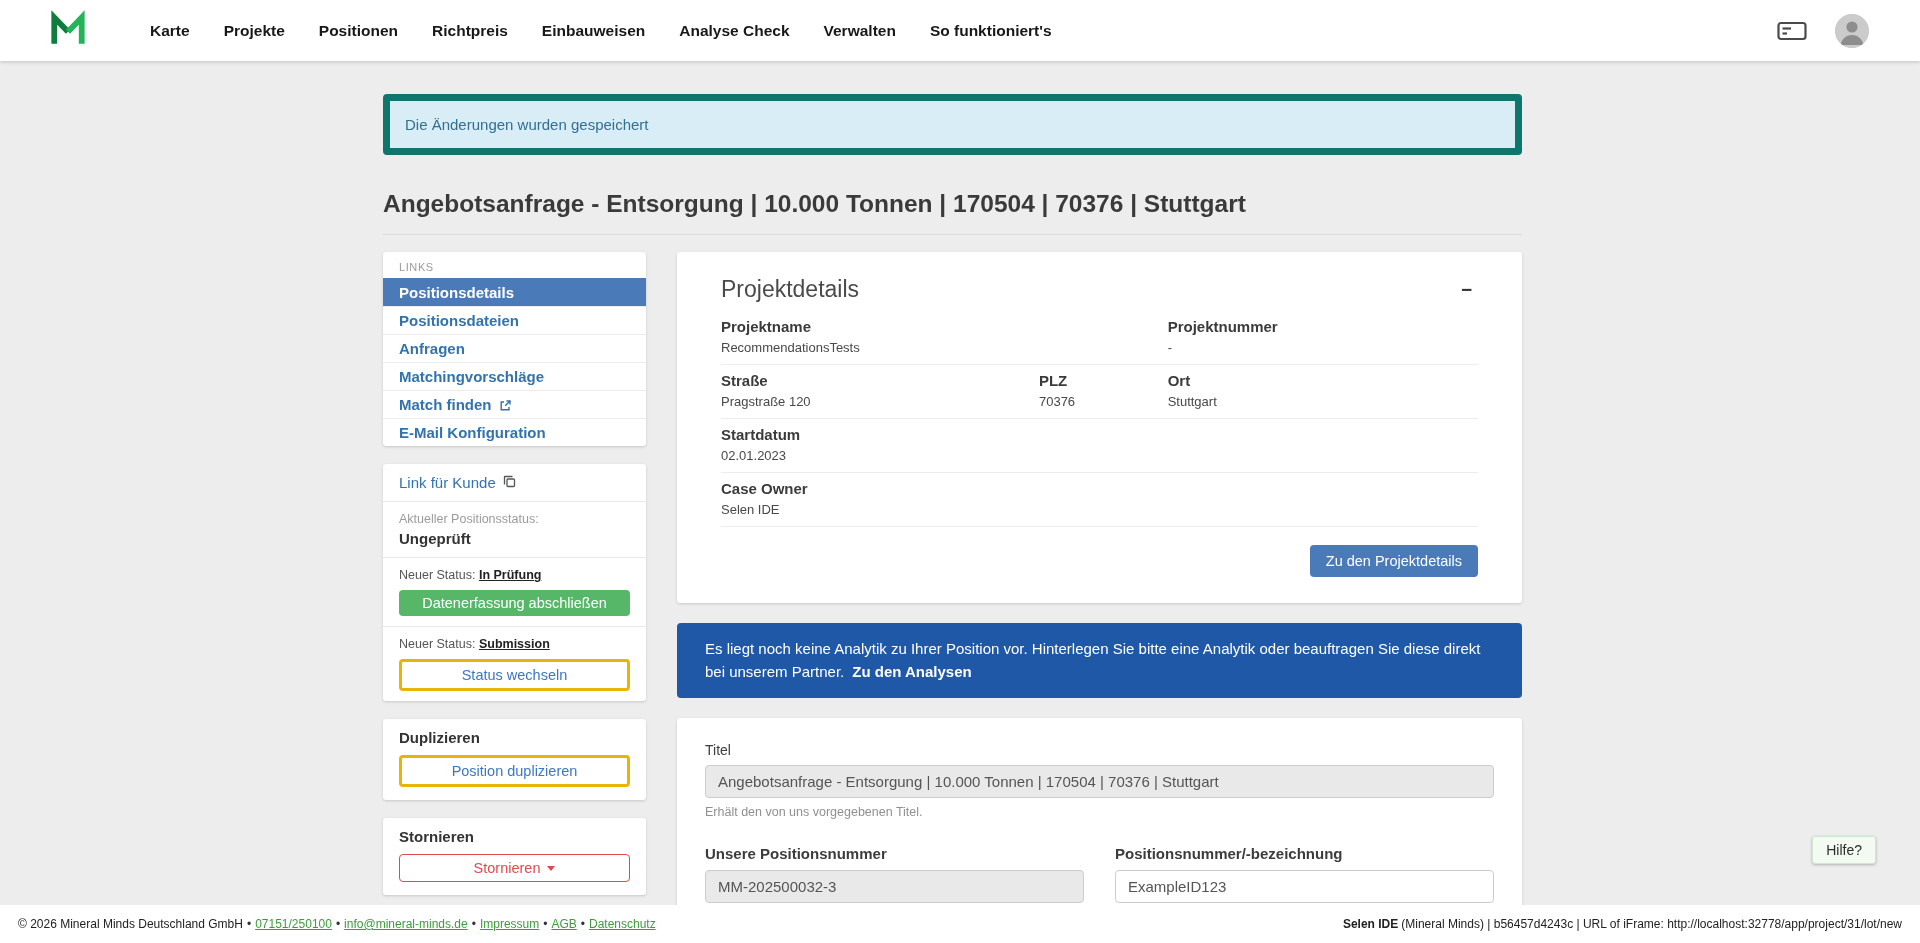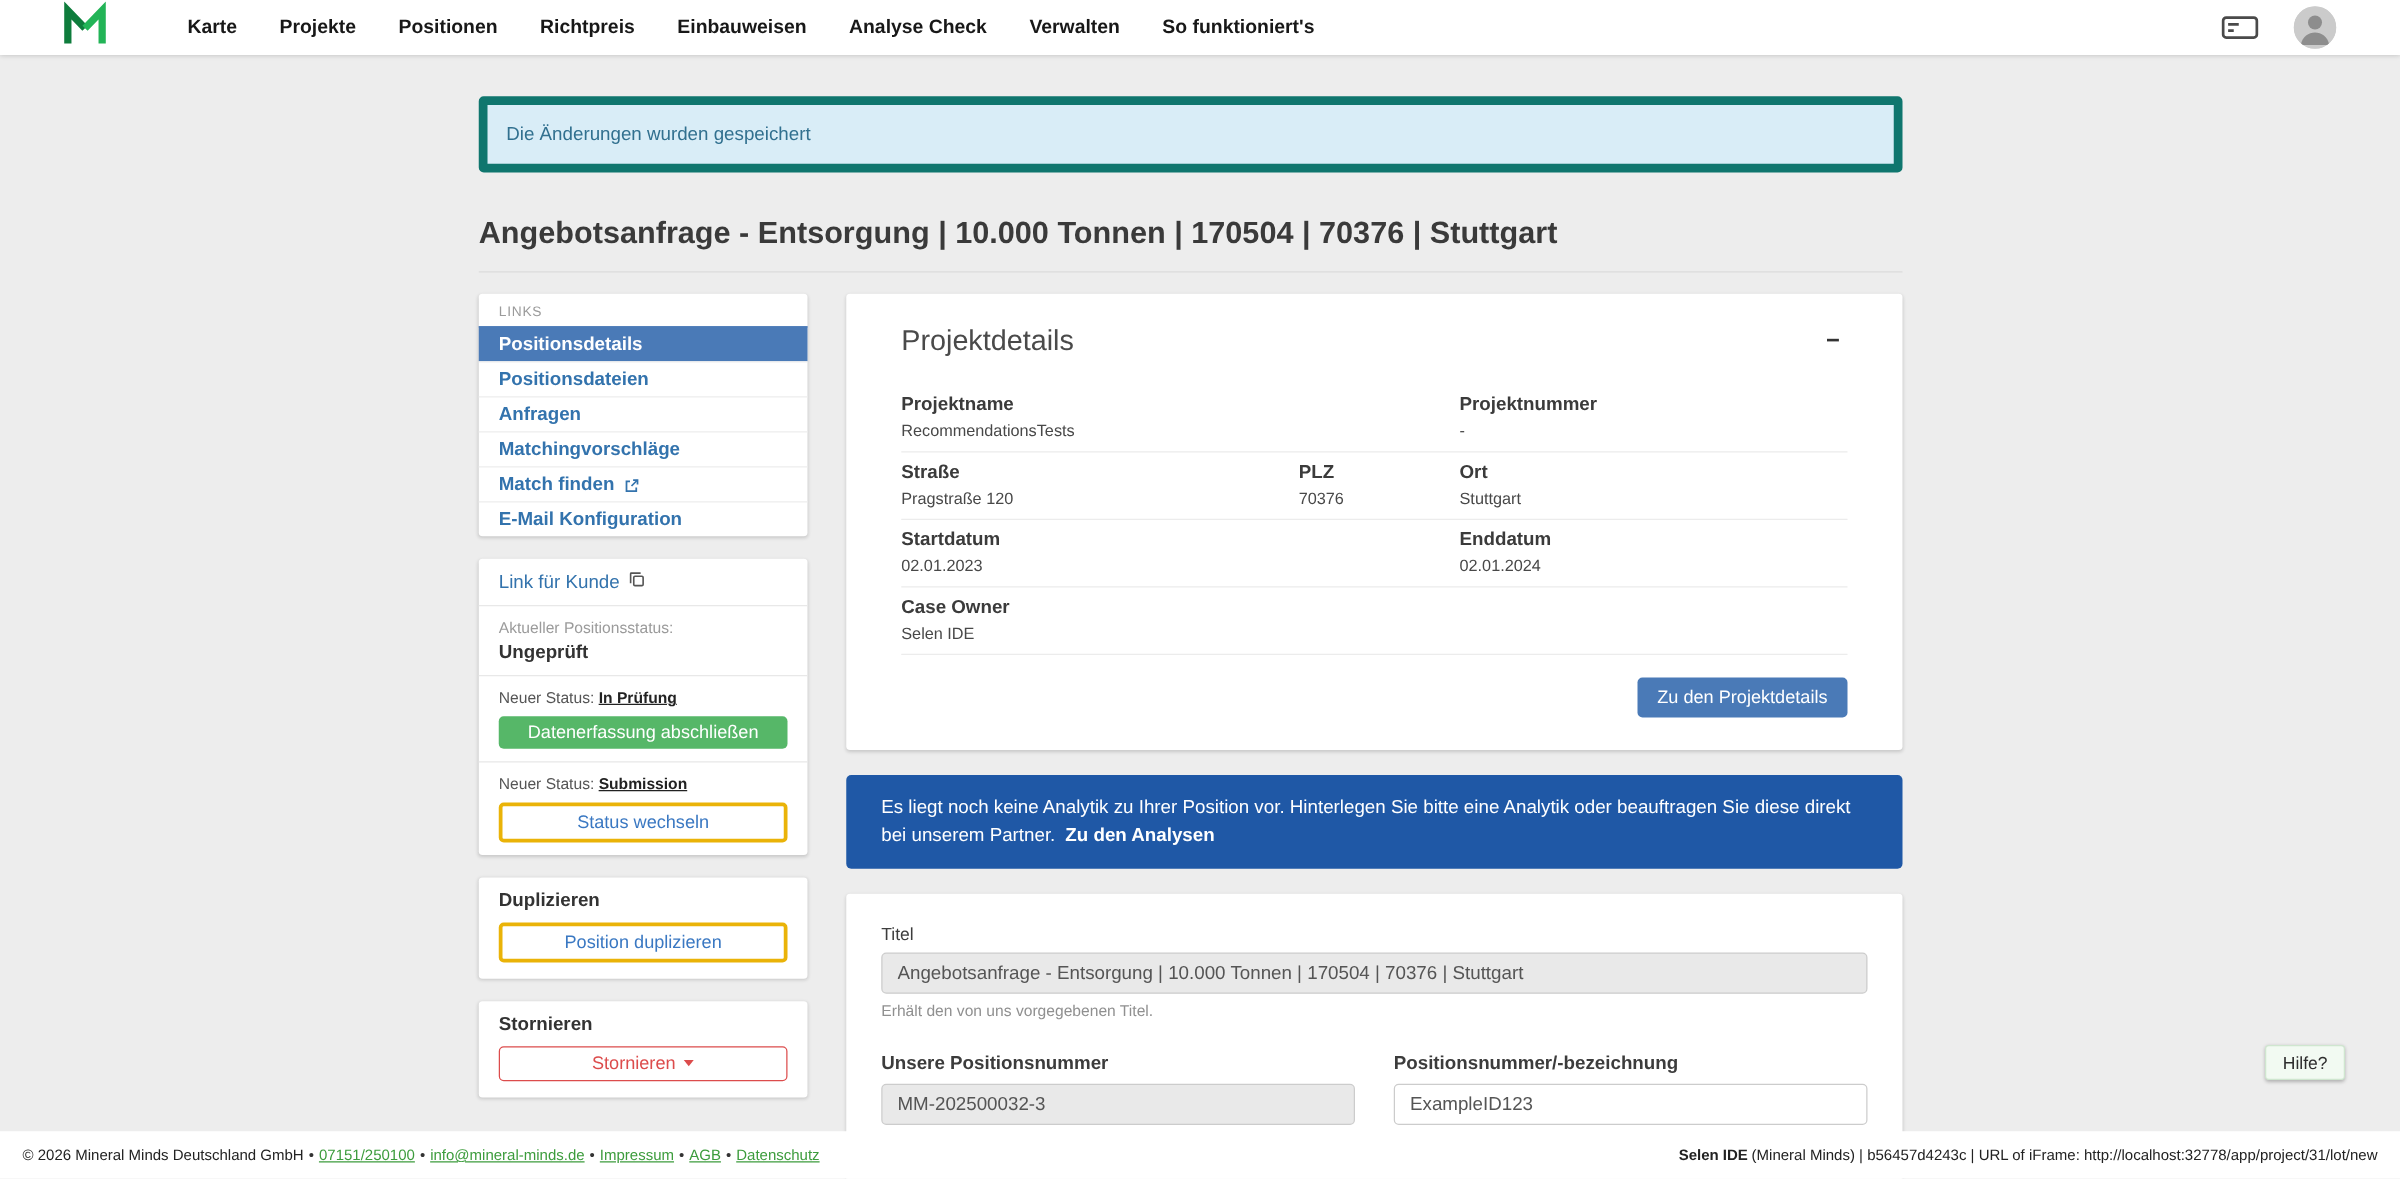--- a/index.html
+++ b/index.html
@@ -7,21 +7,21 @@
   body {
     width: 1920px; height: 943px;
     background: #ededed;
     font-family: "Liberation Sans", sans-serif;
     position: relative;
     color: #333;
   }
 
   
   .navbar {
-    height: 44px; background: #fff;
+    height: 61px; background: #fff;
     display: flex; align-items: center;
     padding-left: 49px; padding-right: 51px;
     box-shadow: 0 1px 4px rgba(0,0,0,.18);
     position: relative; z-index: 30;
   }
   .logo { display: flex; align-items: center; margin-right: 46px; cursor: pointer; }
   .nav-links { display: flex; align-items: center; }
   .nav-links a {
     padding: 10px 17px; font-size: 15.5px; font-weight: 600;
     color: #181818; text-decoration: none; cursor: pointer; white-space: nowrap;
@@ -91,21 +91,21 @@
   .caret {
     display: inline-block; width: 0; height: 0;
     border: 4px solid transparent; border-top: 5px solid currentColor;
     margin-left: 7px; vertical-align: -2px;
   }
 
   
   .main-col { flex: 1; display: flex; flex-direction: column; }
 
   .project-card { padding: 24px 44px 26px; }
-  .pc-head { display: flex; justify-content: space-between; align-items: flex-start; margin-bottom: 22px; }
+  .pc-head { display: flex; justify-content: space-between; align-items: flex-start; margin-bottom: 8px; }
   .pc-title { font-size: 23px; font-weight: 400; color: #4a4a4a; }
   .collapse-btn {
     background: none; border: none; font-size: 19px; font-weight: 700; color: #333;
     cursor: pointer; line-height: 1; padding: 4px 6px; font-family: inherit;
   }
   .pd-row {
     display: grid; grid-template-columns: 42% 17% 41%;
     padding: 7px 0 8px; border-bottom: 1px solid #ececec;
   }
   .pd-cell.span2 { grid-column: 1 / span 2; }
@@ -308,24 +308,20 @@
             <div class="pd-label">Ort</div>
             <div class="pd-value">Stuttgart</div>
           </div>
         </div>
 
         <div class="pd-row">
           <div class="pd-cell span2">
             <div class="pd-label">Startdatum</div>
             <div class="pd-value">02.01.2023</div>
           </div>
-          <div class="pd-cell">
-            <div class="pd-label">Enddatum</div>
-            <div class="pd-value">02.01.2024</div>
-          </div>
         </div>
 
         <div class="pd-row">
           <div class="pd-cell span2">
             <div class="pd-label">Case Owner</div>
             <div class="pd-value">Selen IDE</div>
           </div>
         </div>
 
         <div class="pc-footer">

